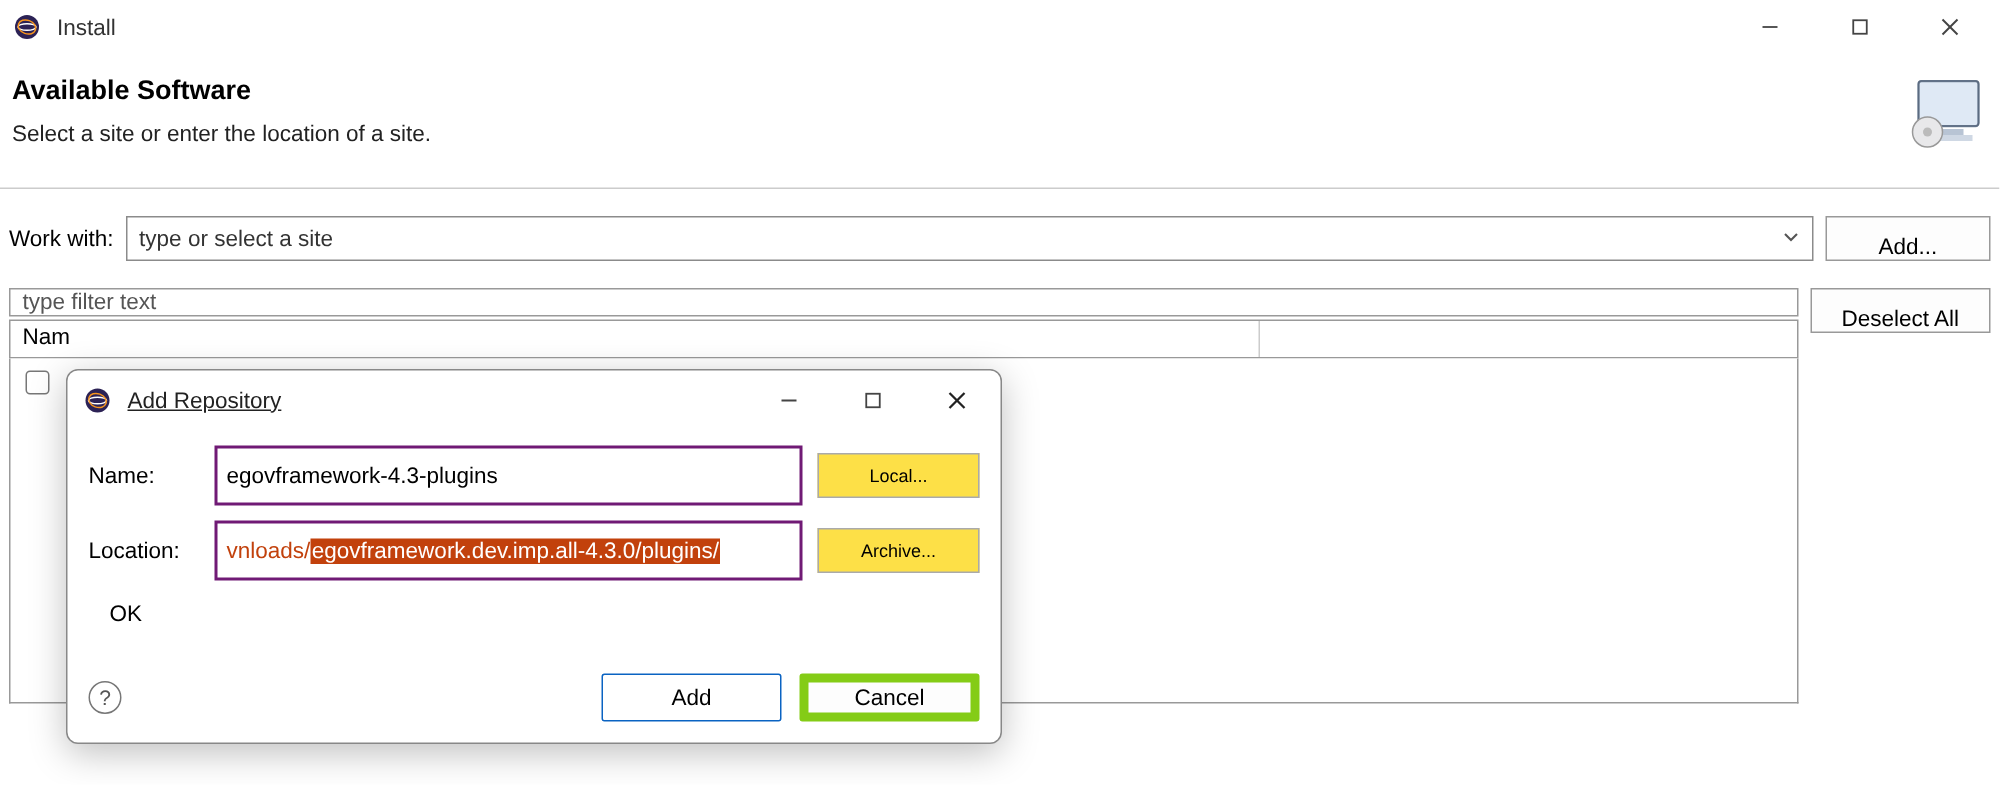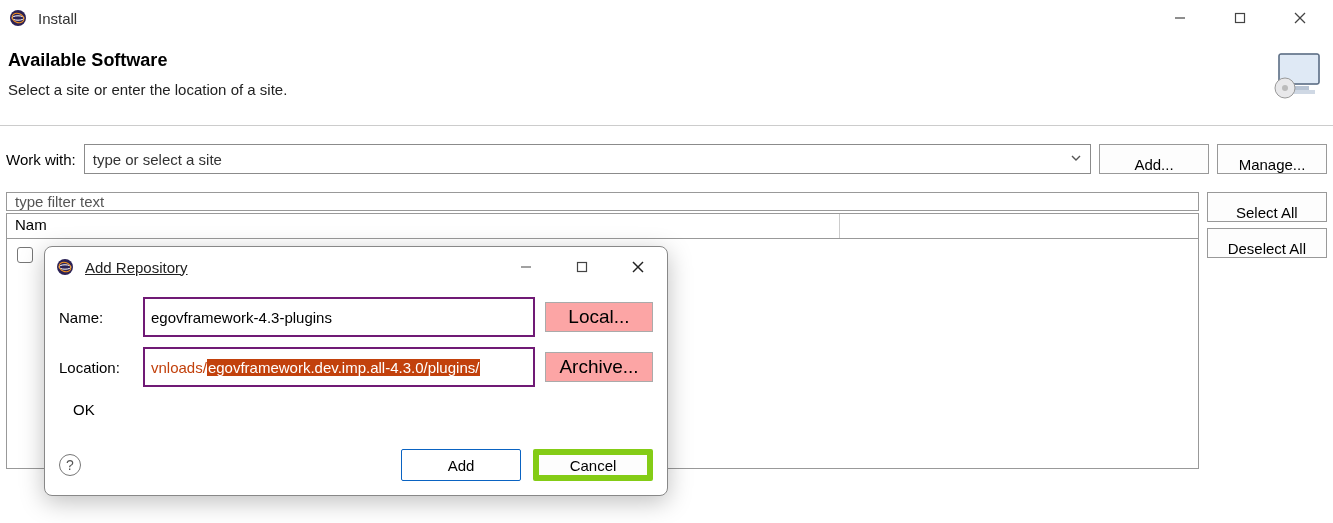--- a/index.html
+++ b/index.html
@@ -43,21 +43,21 @@
 .modal-titlebar { height:40px; display:flex; align-items:center; padding:0 10px; }
 .modal-title { font-size:15px; color:#222;text-decoration:underline; }
 .modal-win-controls { margin-left:auto; display:flex; gap:26px; padding-right:4px; }
 .modal-body { padding:10px 14px 0 14px; flex:1; }
 .form-row { display:flex; align-items:center; gap:10px; margin-bottom:10px; }
 .form-label { width:74px; font-size:15px; }
 .text-input { flex:1; height:40px; border:2px solid #701a75; padding:0 6px; font-size:15px; display:flex; align-items:center; overflow:hidden; white-space:nowrap; }
 .text-input.selected-part { background:#fff; position:relative; }
 .loc-prefix { color:#c2410c; }
 .loc-selected { background:#c2410c; color:#fff; padding:0 1px; }
-.small-btn { width:108px; height:30px; border:1px solid #aaa; background:#fca5a5; font-size:19px; display:flex; align-items:center; justify-content:center; }
+.small-btn { width:108px; height:30px; border:1px solid #aaa; background:#fde047; font-size:12px; display:flex; align-items:center; justify-content:center; }
 .status-row { padding:4px 0 0 14px; font-size:15px; }
 .modal-footer { display:flex; align-items:center; padding:10px 14px 14px 14px; gap:12px; }
 .help-icon { width:22px; height:22px; border:1.5px solid #777; border-radius:50%; display:flex; align-items:center; justify-content:center; color:#555; font-size:14px; }
 .footer-spacer { flex:1; }
 .primary-btn { width:120px; height:32px; border:1.5px solid #0a63c2; background:#fff; color:#000; font-size:15px; display:flex; align-items:center; justify-content:center; border-radius:2px; }
 .secondary-btn { width:120px; height:32px; border:6px solid #84cc16; background:#fdfdfd; font-size:15px; display:flex; align-items:center; justify-content:center; border-radius:2px; }
 </style>
 </head>
 <body>
 
@@ -113,44 +113,38 @@
     <span class="placeholder">type or select a site</span>
     <span class="combo-arrow">
       <svg width="12" height="12" viewBox="0 0 12 12">
           <polyline points="2,4 6,8 10,4" fill="none" stroke="#555" stroke-width="1.4"></polyline>
         </svg>
     </span>
   </div>
   <div class="btn wide">
       <span>Add...</span>
     </div>
-  <div class="btn wide">
-      <span>Manage...</span>
-    </div>
 </div>
 
 <div class="filter-row">
   <div style="flex:1; display:flex; flex-direction:column;">
     <div class="filter-input">
       <span>type filter text</span>
     </div>
     <div class="list-wrap" style="margin-top:2px;">
       <div class="list-header">
         <div class="col" style="width:70%;">Nam</div>
         <div class="col" style="flex:1; border-right:none;"></div>
       </div>
       <div class="list-body">
         <span class="checkbox"></span>
       </div>
     </div>
   </div>
   <div class="side-buttons">
-    <div class="btn">
-        <span>Select All</span>
-      </div>
     <div class="btn">
         <span>Deselect All</span>
       </div>
   </div>
 </div>
 
 <div class="modal">
   <div class="modal-titlebar">
     <span class="eclipse-icon">
       <svg width="20" height="20" viewBox="0 0 20 20">

